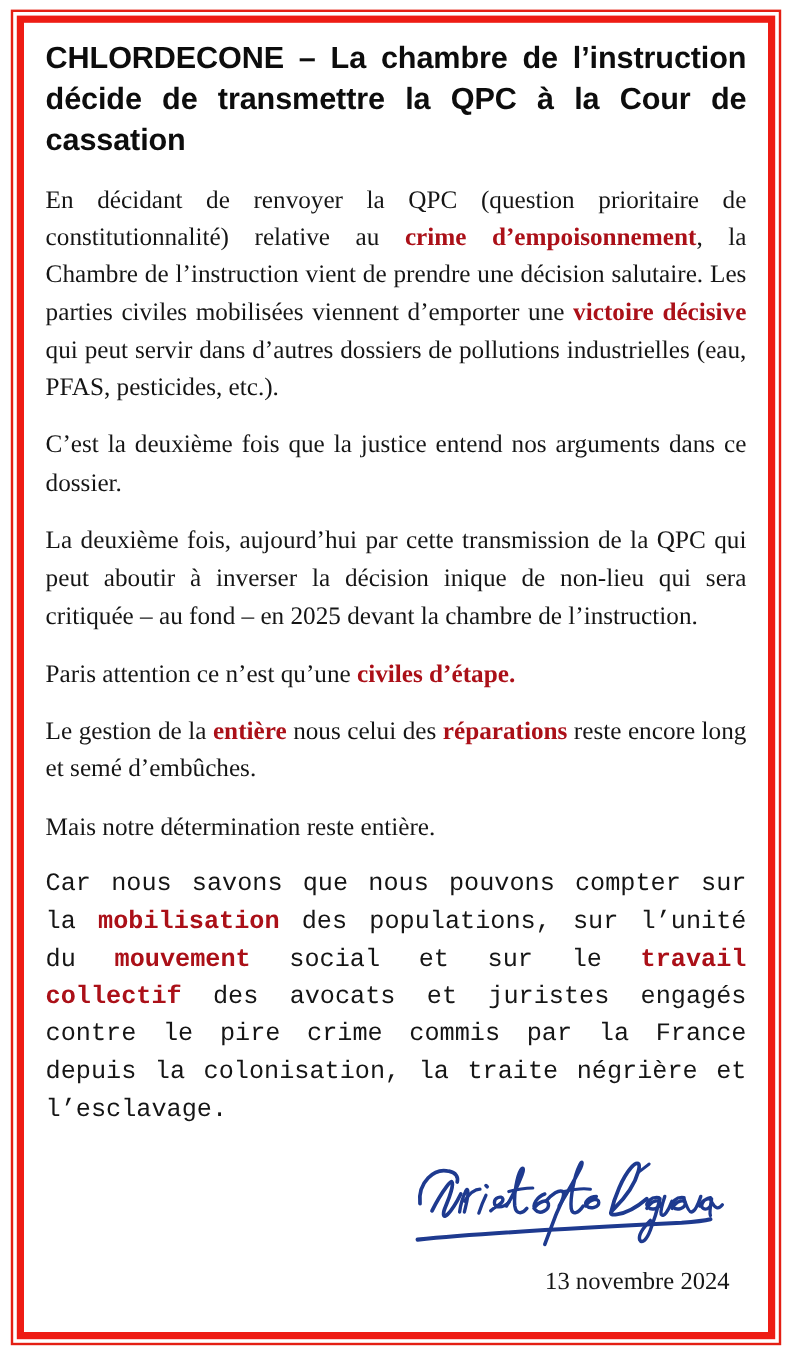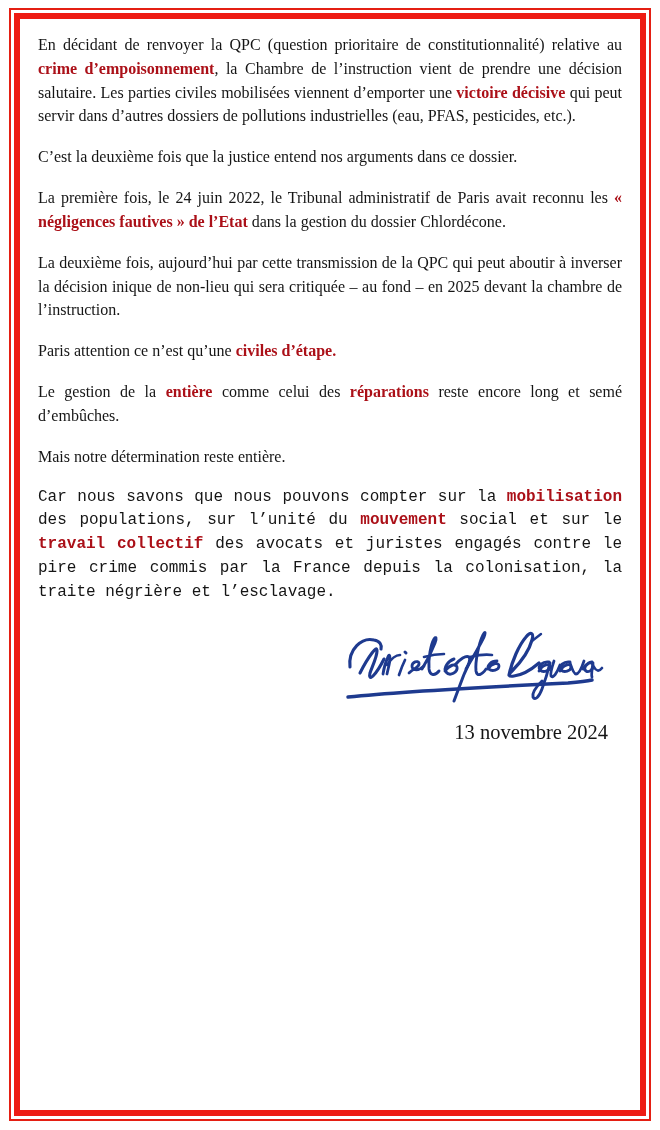--- a/index.html
+++ b/index.html
@@ -50,21 +50,21 @@
     color: #0d0d0d;
     text-align: justify;
     text-align-last: left;
     letter-spacing: -0.1px;
     margin: 0 0 16px 0;
     padding-right: 2px;
   }
 
   .body-text p {
     font-family: "Liberation Serif", serif;
-    font-size: 16px;
+    font-size: 21px;
     line-height: 1.49;
     color: #151515;
     text-align: justify;
     text-align-last: left;
     margin: 0 0 17px 0;
     padding-right: 2px;
     -webkit-hyphens: none;
     hyphens: none;
   }
   .body-text p:last-child { margin-bottom: 0; font-family: Liberation Mono, monospace; }
@@ -97,28 +97,28 @@
     color: #151515;
   }
 </style>
 </head>
 <body>
 
 <div class="page">
   <div class="frame-outer">
     <div class="frame-inner">
 
+      <h1 class="doc-title">CHLORDECONE – La chambre de l’instruction décide de transmettre la QPC à la Cour de cassation</h1>
 
       <div class="body-text">
           <p><span>En décidant de renvoyer la QPC (question prioritaire de constitutionnalité) relative au </span><span class="hl">crime d’empoisonnement</span><span>, la Chambre de l’instruction vient de prendre une décision salutaire. Les parties civiles mobilisées viennent d’emporter une </span><span class="hl">victoire décisive</span><span> qui peut servir dans d’autres dossiers de pollutions industrielles (eau, PFAS, pesticides, etc.).</span></p>
           <p><span>C’est la deuxième fois que la justice entend nos arguments dans ce dossier.</span></p>
-          <p><span>La première fois, le 24 juin 2022, le Tribunal administratif de Paris avait reconnu les </span><span class="hl">« négligences fautives » de l’Etat</span><span> dans la gestion du dossier Chlordécone.</span></p>
           <p><span>La deuxième fois, aujourd’hui par cette transmission de la QPC qui peut aboutir à inverser la décision inique de non-lieu qui sera critiquée – au fond – en 2025 devant la chambre de l’instruction.</span></p>
           <p><span>Paris attention ce n’est qu’une </span><span class="hl">civiles d’étape.</span></p>
-          <p><span>Le gestion de la </span><span class="hl">entière</span><span> comme celui des </span><span class="hl">réparations</span><span> reste encore long et semé d’embûches.</span></p>
+          <p><span>Le gestion de la </span><span class="hl">entière</span><span> nous celui des </span><span class="hl">réparations</span><span> reste encore long et semé d’embûches.</span></p>
           <p><span>Mais notre détermination reste entière.</span></p>
           <p><span>Car nous savons que nous pouvons compter sur la </span><span class="hl">mobilisation</span><span> des populations, sur l’unité du </span><span class="hl">mouvement</span><span> social et sur le </span><span class="hl">travail collectif</span><span> des avocats et juristes engagés contre le pire crime commis par la France depuis la colonisation, la traite négrière et l’esclavage.</span></p>
         </div>
 
       <div class="signature-block">
         <svg class="signature-svg" viewBox="0 0 270 92" aria-hidden="true">
           <g fill="none" stroke="#1e3a8f" stroke-linecap="round" stroke-linejoin="round">
 
             <path d="M14,48 C12,30 26,18 38,21 C44,22 46,26 45,30" stroke-width="3.1"></path>
             <path d="M24,54 C28,46 33,38 36,34 C39,30 41,28 41,32 C41,38 36,48 34,54 C33,58 34,60 37,57 C41,53 45,46 48,40" stroke-width="3.1"></path>

